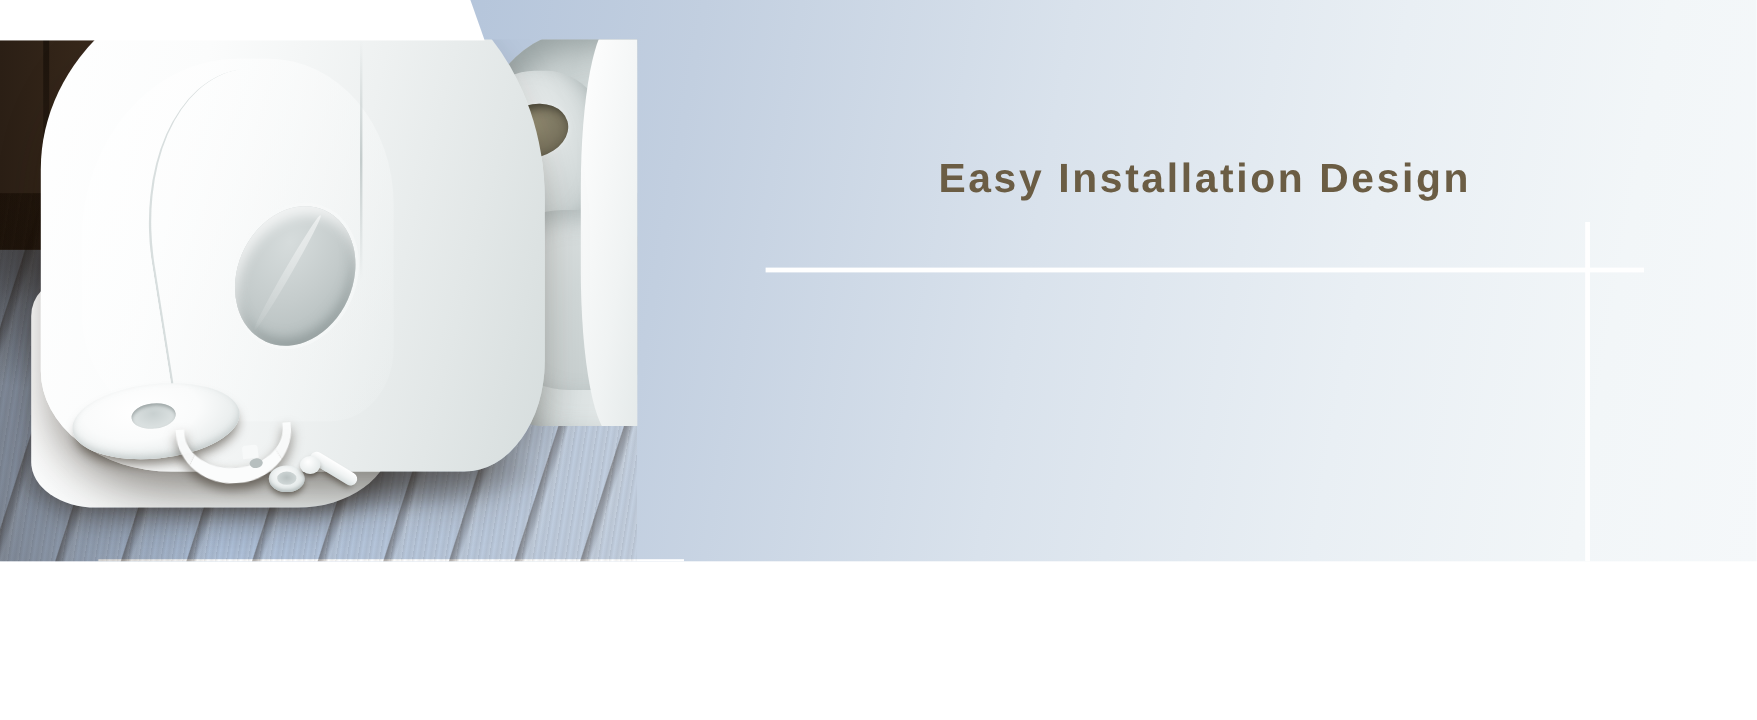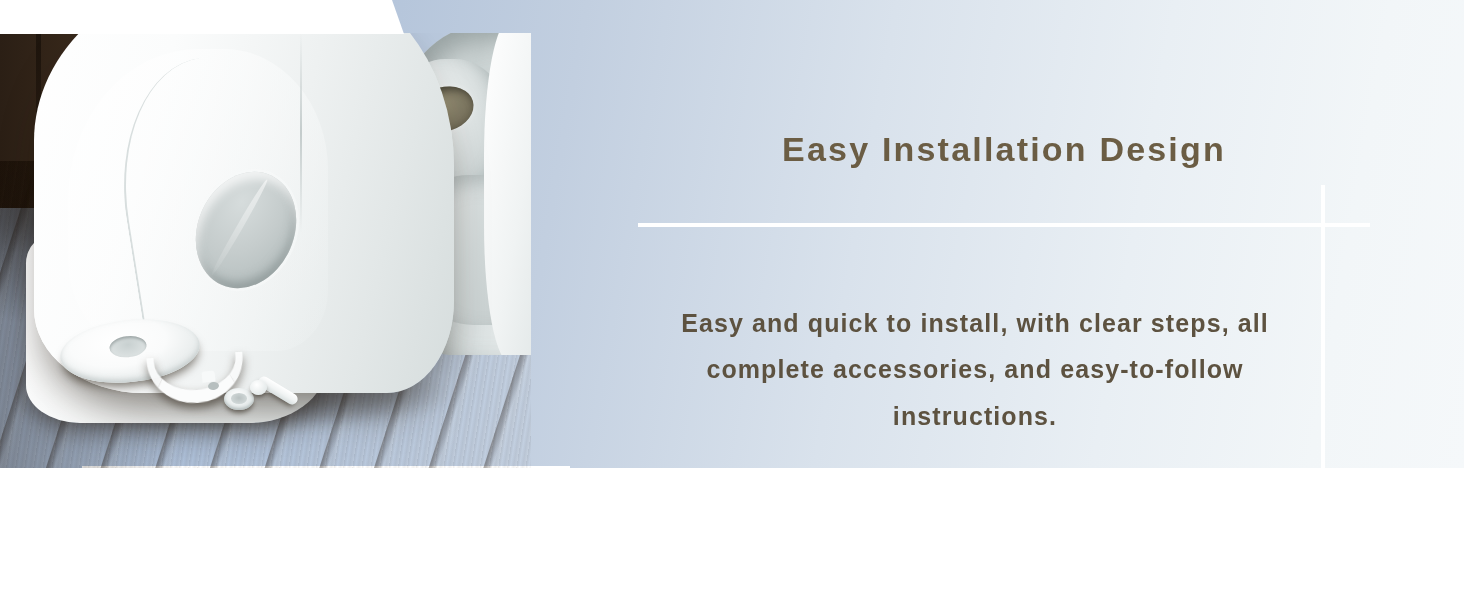--- a/index.html
+++ b/index.html
@@ -452,15 +452,14 @@
     </div>
   </div>
 
   <div class="white-wedge"></div>
 
   <div class="headline">Easy Installation Design</div>
 
   <div class="divider-horizontal"></div>
   <div class="divider-vertical"></div>
 
-  <div class="body-copy">Easy and quick to install, with clear steps, all complete accessories, and easy-to-follow instructions.</div>
 
 </div>
 
 </body></html>

